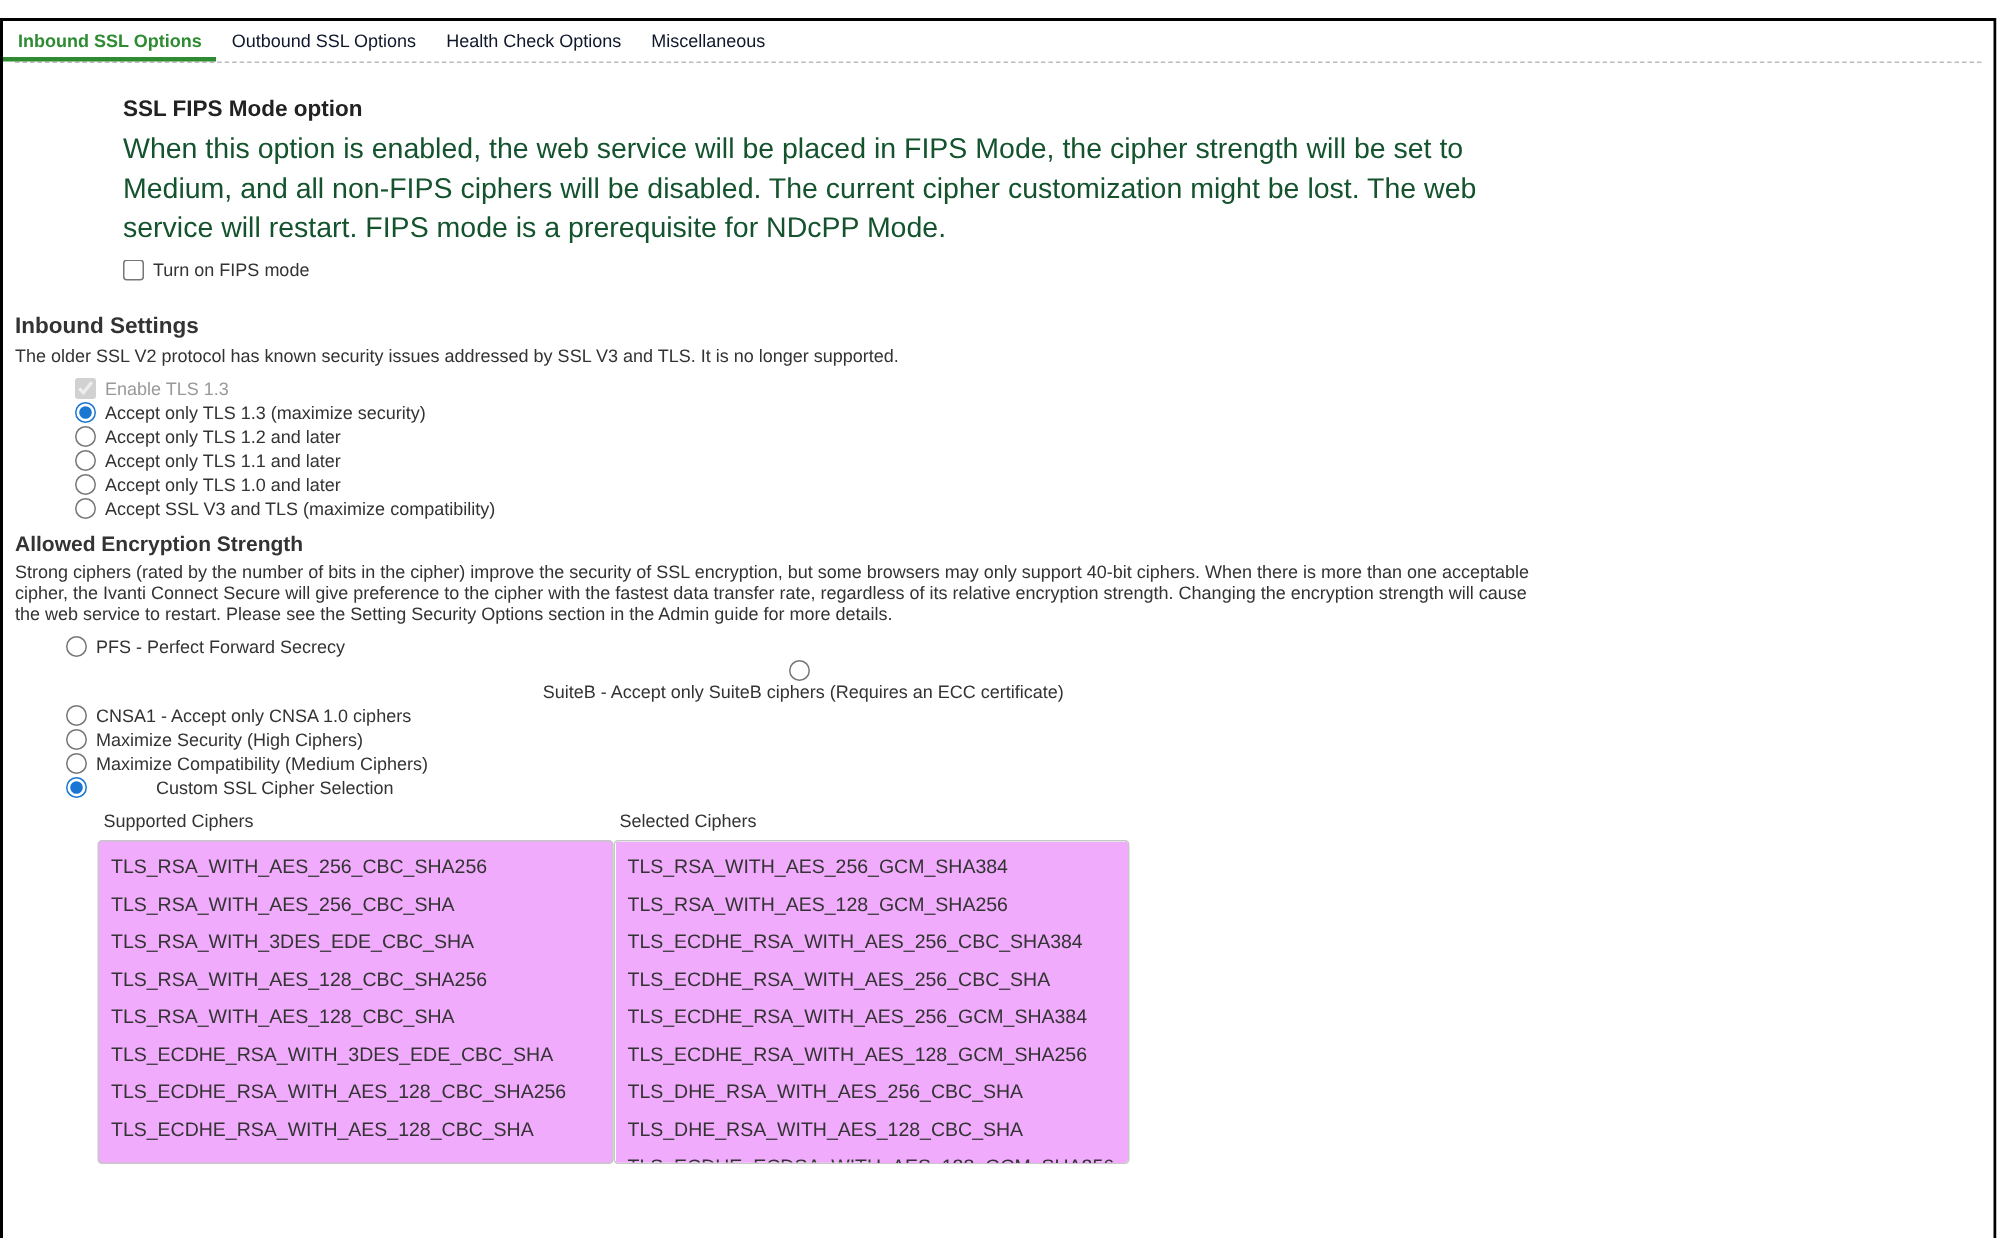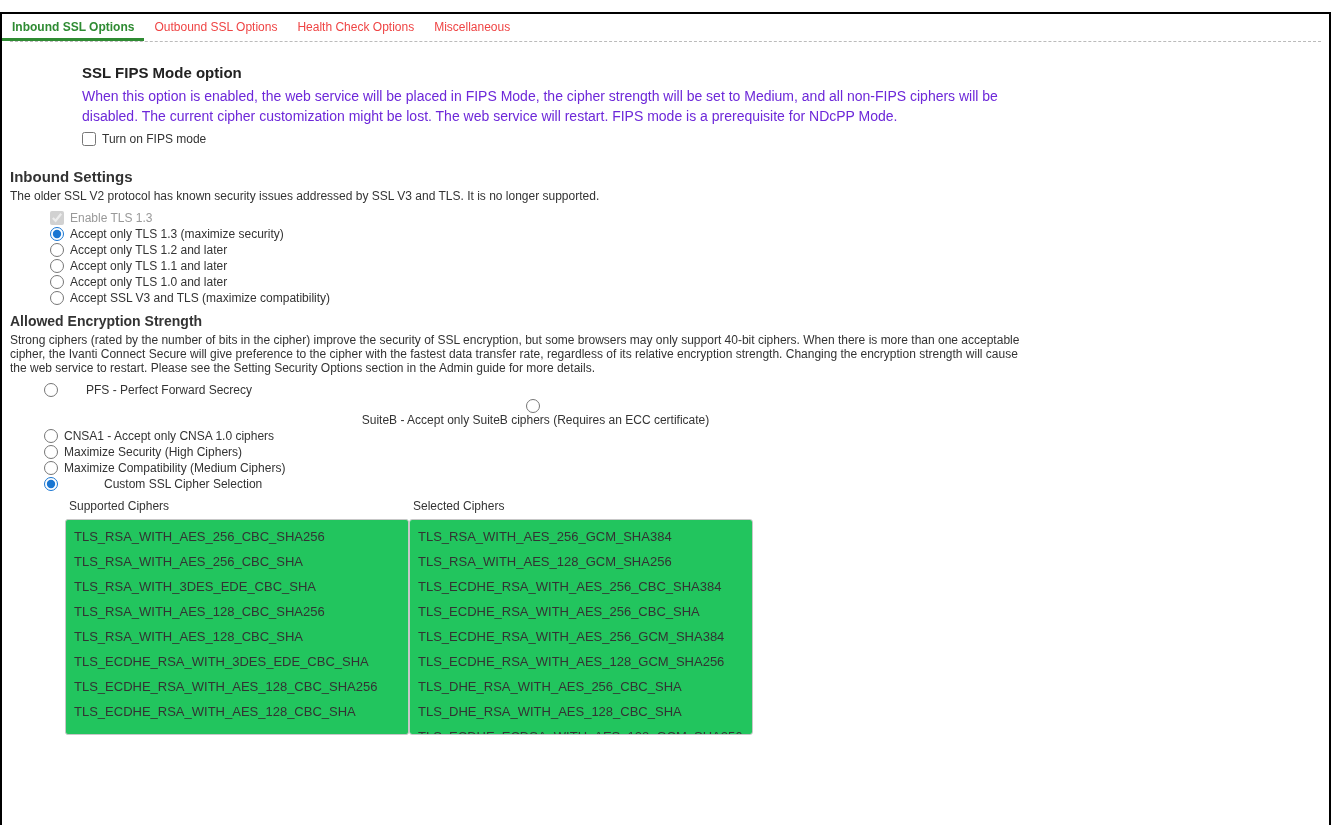--- a/index.html
+++ b/index.html
@@ -1,37 +1,37 @@
 <!DOCTYPE html>
 <html><head>
 <meta charset="utf-8">
 <style>
   *{box-sizing:border-box;margin:0;padding:0;}
   body{font-family:Arial,Helvetica,sans-serif;color:#333;font-size:13px;background:#fff;}
   .frame{border:2px solid #000;width:1331px;height:825px;overflow:hidden;position:relative;margin-top:12px;}
   .tabs{display:flex;font-size:12px;}
-  .tab{padding:6px 10px 4px 10px;color:#ef4444;cursor:pointer;}
+  .tab{padding:6px 10px 4px 10px;color:#0f172a;cursor:pointer;}
   .tab.active{color:#2e8b32;font-weight:bold;border-bottom:3px solid #2e8b32;}
   .dashline{border-bottom:1px dashed #bbb;margin:0 8px 0 8px;}
   .content{overflow:auto;height:790px;width:1033px;padding:8px 8px 8px 8px;}
   .section{margin-bottom:20px;}
   h3.subheading{font-size:15px;font-weight:bold;color:#222;margin:14px 0 6px 0;}
-  .para{font-size:14px;color:#6d28d9;line-height:1.4;margin-bottom:6px;}
+  .para{font-size:19px;color:#14532d;line-height:1.4;margin-bottom:6px;}
   .indent{margin-left:72px;max-width:940px;}
   .checkbox-row,.radio-row{display:flex;align-items:center;margin:2px 0 2px 40px;font-size:12px;color:#333;}
   .checkbox-row input,.radio-row input{margin-right:6px;width:14px;height:14px;accent-color:#1976d2;}
   .checkbox-row.disabled{color:#999;}
   .checkbox-row.disabled input{accent-color:#bbb;}
   .h2big{font-size:15px;font-weight:bold;margin:22px 0 4px 0;}
   .h3mid{font-size:14px;font-weight:bold;margin:8px 0 4px 0;}
   .subt{font-size:12px;color:#333;margin-bottom:8px;}
   .cipher-area{display:flex;align-items:flex-start;margin-left:55px;margin-top:8px;}
   .cipher-col{display:flex;flex-direction:column;}
   .cipher-label{font-size:12px;color:#333;margin:0 0 6px 4px;}
-  .cipher-list{width:344px;height:216px;border:1px solid #c7c7c7;border-radius:3px;overflow-y:scroll;padding:4px 0;background:#22c55e;}
+  .cipher-list{width:344px;height:216px;border:1px solid #c7c7c7;border-radius:3px;overflow-y:scroll;padding:4px 0;background:#f0abfc;}
   .cipher-item{padding:5px 8px;font-size:13px;color:#333;cursor:default;}
   .btn{background:#3a8fd1;color:#fff;border:none;border-radius:4px;padding:7px 14px;font-size:13px;cursor:pointer;margin:0 0 6px 0;min-width:80px;text-align:center;}
   .btn-col{display:flex;flex-direction:column;align-items:center;margin:22px 10px 0 10px;}
   .move-col{display:flex;flex-direction:column;align-items:flex-start;margin:22px 0 0 10px;}
   .radio-row input[type=radio]{border-radius:50%;}
 </style>
 </head>
 <body>
 
 <div class="frame">
@@ -80,21 +80,21 @@
       <span>Accept only TLS 1.0 and later</span>
     </div>
     <div class="radio-row">
       <input type="radio" name="tlsver" style="">
       <span>Accept SSL V3 and TLS (maximize compatibility)</span>
     </div>
 
     <div class="h3mid">Allowed Encryption Strength</div>
     <div class="subt" style="max-width:1010px;">Strong ciphers (rated by the number of bits in the cipher) improve the security of SSL encryption, but some browsers may only support 40-bit ciphers. When there is more than one acceptable cipher, the Ivanti Connect Secure will give preference to the cipher with the fastest data transfer rate, regardless of its relative encryption strength. Changing the encryption strength will cause the web service to restart. Please see the Setting Security Options section in the Admin guide for more details.</div>
 
-    <div class="radio-row" style="margin-left:34px;gap:22px;">
+    <div class="radio-row" style="margin-left:34px;">
       <input type="radio" name="encstr" style="">
       <span>PFS - Perfect Forward Secrecy</span>
     </div>
     <div class="radio-row" style="margin-left:34px;flex-direction:column;">
       <input type="radio" name="encstr" style="">
       <span>SuiteB - Accept only SuiteB ciphers (Requires an ECC certificate)</span>
     </div>
     <div class="radio-row" style="margin-left:34px;">
       <input type="radio" name="encstr" style="accent-color: rgb(85, 85, 85);">
       <span>CNSA1 - Accept only CNSA 1.0 ciphers</span>

